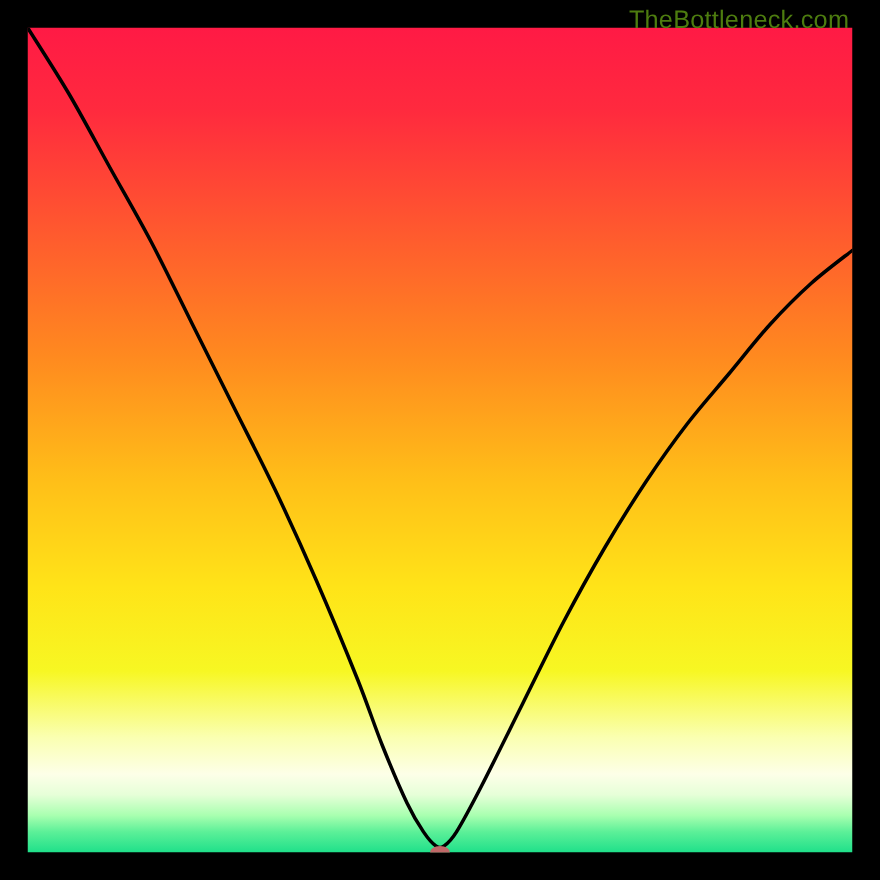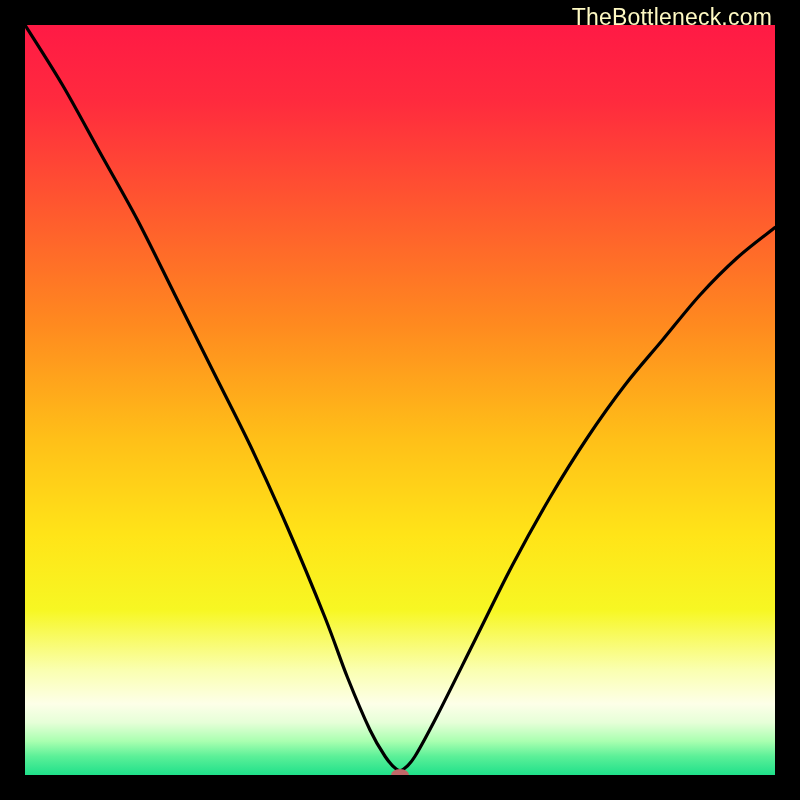--- a/index.html
+++ b/index.html
@@ -23,21 +23,21 @@
     position: absolute;
     left: 0;
     top: 0;
     width: 750px;
     height: 750px;
   }
   .watermark {
     position: absolute;
     top: 4px;
     right: 28px;
-    color: #fef9c3;
+    color: #4d7c0f;
     font-size: 23px;
     font-weight: 500;
     letter-spacing: 0.2px;
     z-index: 10;
   }
   svg { display:block; }
 </style>
 </head>
 <body>
 

